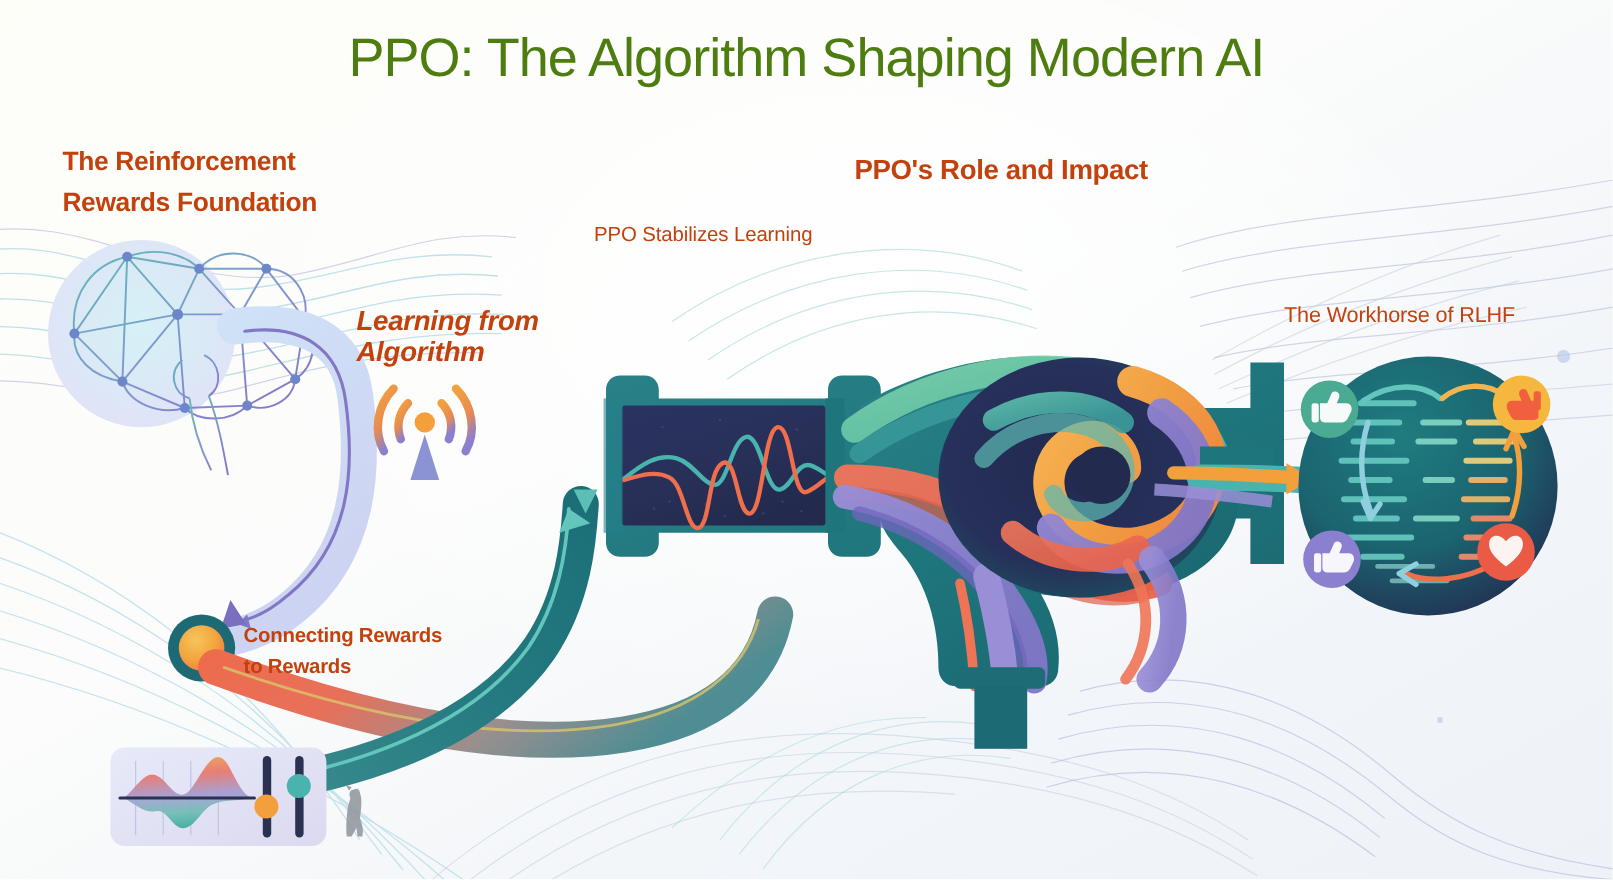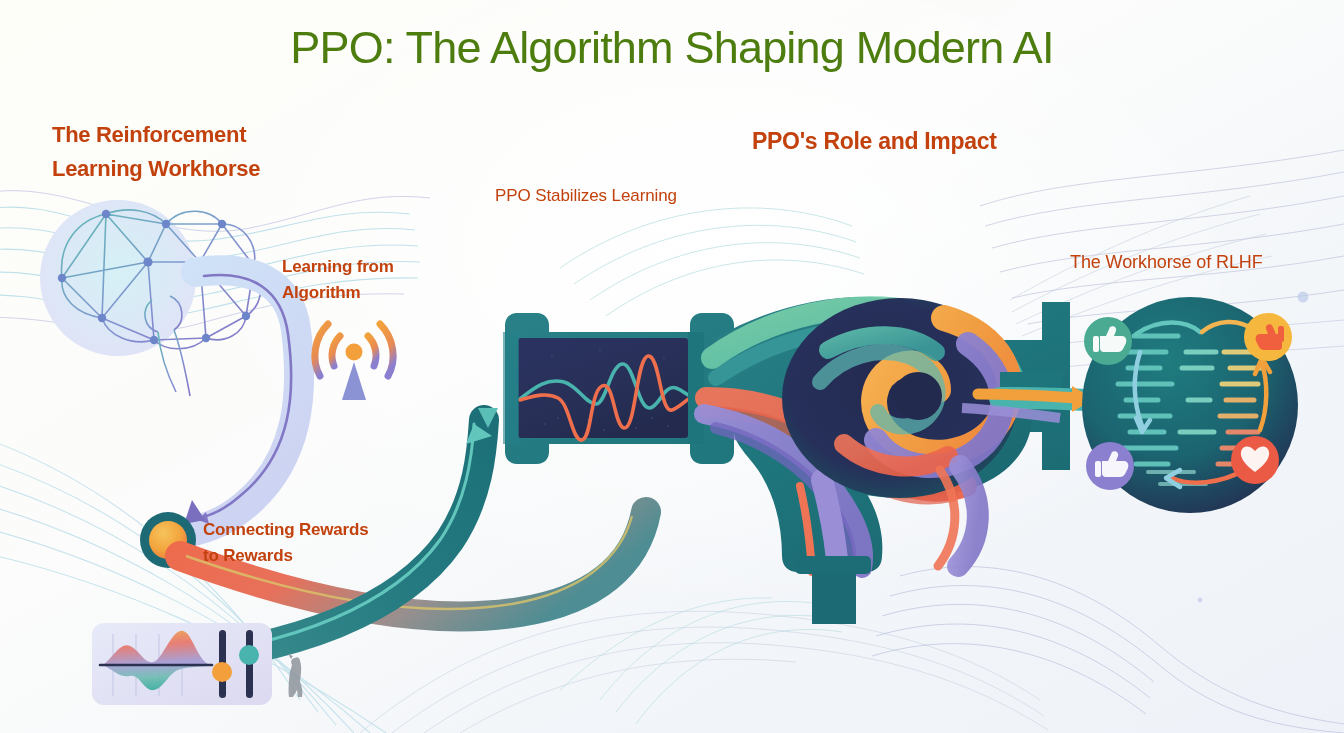--- a/index.html
+++ b/index.html
@@ -45,34 +45,34 @@
     font-size: 22px;
     font-weight: bold;
     line-height: 34px;
     letter-spacing: -0.3px;
   }
   #h-right {
     left: 712px; top: 128px;
     font-size: 23px;
     font-weight: bold;
     letter-spacing: -0.3px;
-    margin-left: 40px;
   }
   #lbl-stab {
     left: 495px; top: 186px;
     font-size: 17px;
     font-weight: 400;
     letter-spacing: -0.1px;
   }
   #lbl-feedback {
-    left: 282px; top: 254px;
-    font-size: 17px;
+    left: 297px; top: 254px;
+    font-size: 23px;
     font-weight: bold;
     line-height: 26px;
     letter-spacing: -0.2px;
+    font-style: italic;
   }
   #lbl-rewards {
     left: 203px; top: 517px;
     font-size: 17px;
     font-weight: bold;
     line-height: 26px;
     letter-spacing: -0.2px;
   }
   #lbl-rlhf {
     left: 1070px; top: 252px;
@@ -551,21 +551,21 @@
     <g fill="#8f949c" opacity="0.85">
       <path d="M292 665 C 290 661, 292 658, 295 658 C 297 656, 300 658, 300 661
                C 302 666, 301 674, 300 682 C 302 686, 303 692, 302 697
                L298 697 L297 690 L293 697 L289 697 C 288 690, 289 678, 290 672 Z"></path>
       <path d="M291 659 L288 654 L293 656 Z"></path>
     </g>
   </svg>
 
   <div class="txt" id="title">PPO: The Algorithm Shaping Modern AI</div>
 
-  <div class="txt" id="h-left"><span>The Reinforcement</span><br><span>Learning Workhorse</span></div>
+  <div class="txt" id="h-left"><span>The Reinforcement</span><br><span>Rewards Foundation</span></div>
 
   <div class="txt" id="h-right">PPO's Role and Impact</div>
 
   <div class="txt" id="lbl-stab">PPO Stabilizes Learning</div>
 
   <div class="txt" id="lbl-feedback"><span>Learning from</span><br><span>Algorithm</span></div>
 
   <div class="txt" id="lbl-rewards"><span>Connecting Rewards</span><br><span>to Rewards</span></div>
 
   <div class="txt" id="lbl-rlhf">The Workhorse of RLHF</div>

